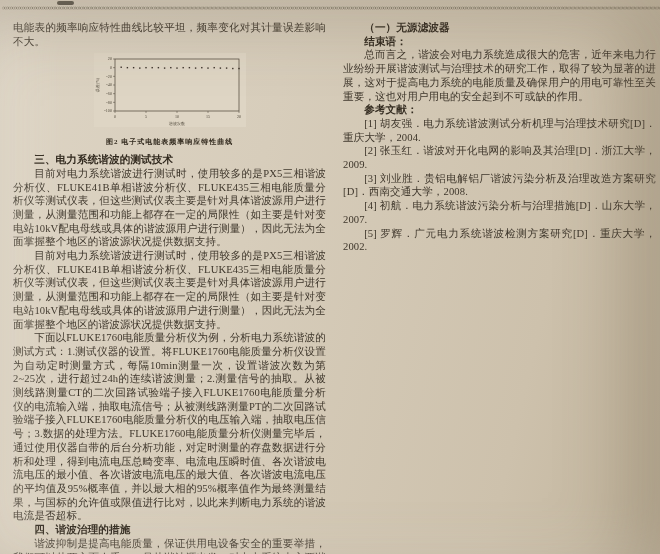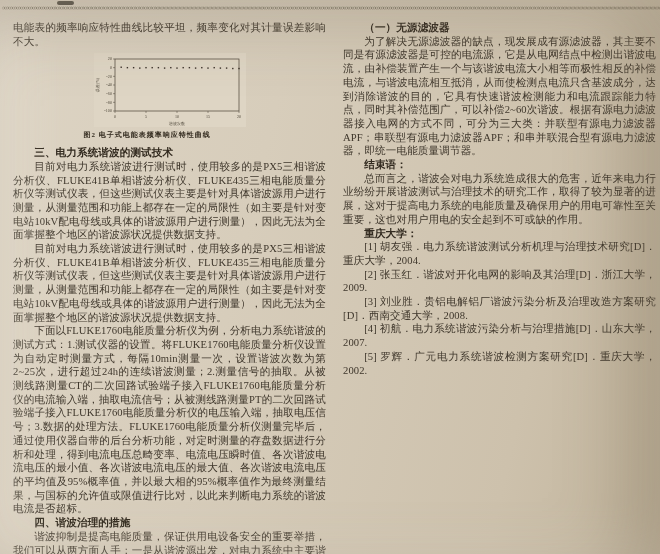--- a/index.html
+++ b/index.html
@@ -33,21 +33,21 @@
     text-align:justify;letter-spacing:.1px;
   }
   .col p{margin:0;text-indent:2em;}
   .col p.no-indent{text-indent:0;}
   .heading{font-weight:bold;color:#30281d;text-indent:2em;margin:0;}
   .subheading{font-weight:bold;color:#332b20;text-indent:2em;margin:0;}
   .figure{width:172px;margin:5px auto 3px;text-align:center;}
   .figure svg{display:block;margin:0 auto;background:#ded5c4;}
   .figcaption{
     font-size:7px;font-weight:bold;letter-spacing:1px;
-    margin-top:2px;color:#322a1e;text-align:left;
+    margin-top:9px;color:#322a1e;text-align:center;
   }
   .refs p{margin:0;text-indent:2em;}
 </style>
 </head>
 <body>
 
 <div class="page">
   <div class="chain">∞∞∞∞∞∞∞∞∞∞∞∞∞∞∞∞∞∞∞∞∞∞∞∞∞∞∞∞∞∞∞∞∞∞∞∞∞∞∞∞∞∞∞∞∞∞∞∞∞∞∞∞∞∞∞∞∞∞∞∞∞∞∞∞∞∞∞∞∞∞∞∞∞∞∞∞∞∞∞∞∞∞∞∞∞∞∞∞∞∞∞∞∞∞∞∞∞∞∞∞∞∞∞∞∞∞∞∞∞∞∞∞∞∞∞∞∞∞∞∞∞∞∞∞∞∞∞∞∞∞∞∞∞∞∞∞∞∞∞∞∞∞∞∞∞∞∞∞∞∞∞∞∞∞∞∞∞∞∞∞∞∞∞∞∞∞∞∞∞∞∞∞∞∞∞∞∞∞∞∞∞∞∞∞∞∞∞∞∞∞∞∞∞∞∞∞∞∞∞∞∞∞∞∞∞∞∞∞∞∞∞∞∞∞∞∞∞∞∞∞∞∞∞∞∞∞∞∞∞∞∞∞∞∞∞∞∞∞∞∞∞∞∞∞∞∞∞∞∞∞∞∞∞∞∞∞∞∞∞∞</div>
   <div class="scan-artifact"></div>
 
@@ -112,24 +112,23 @@
       <p class="heading">三、电力系统谐波的测试技术</p>
       <p>目前对电力系统谐波进行测试时，使用较多的是PX5三相谐波分析仪、FLUKE41B单相谐波分析仪、FLUKE435三相电能质量分析仪等测试仪表，但这些测试仪表主要是针对具体谐波源用户进行测量，从测量范围和功能上都存在一定的局限性（如主要是针对变电站10kV配电母线或具体的谐波源用户进行测量），因此无法为全面掌握整个地区的谐波源状况提供数据支持。</p>
       <p>目前对电力系统谐波进行测试时，使用较多的是PX5三相谐波分析仪、FLUKE41B单相谐波分析仪、FLUKE435三相电能质量分析仪等测试仪表，但这些测试仪表主要是针对具体谐波源用户进行测量，从测量范围和功能上都存在一定的局限性（如主要是针对变电站10kV配电母线或具体的谐波源用户进行测量），因此无法为全面掌握整个地区的谐波源状况提供数据支持。</p>
       <p>下面以FLUKE1760电能质量分析仪为例，分析电力系统谐波的测试方式：1.测试仪器的设置。将FLUKE1760电能质量分析仪设置为自动定时测量方式，每隔10min测量一次，设置谐波次数为第2~25次，进行超过24h的连续谐波测量；2.测量信号的抽取。从被测线路测量CT的二次回路试验端子接入FLUKE1760电能质量分析仪的电流输入端，抽取电流信号；从被测线路测量PT的二次回路试验端子接入FLUKE1760电能质量分析仪的电压输入端，抽取电压信号；3.数据的处理方法。FLUKE1760电能质量分析仪测量完毕后，通过使用仪器自带的后台分析功能，对定时测量的存盘数据进行分析和处理，得到电流电压总畸变率、电流电压瞬时值、各次谐波电流电压的最小值、各次谐波电流电压的最大值、各次谐波电流电压的平均值及95%概率值，并以最大相的95%概率值作为最终测量结果，与国标的允许值或限值进行比对，以此来判断电力系统的谐波电流是否超标。</p>
       <p class="heading">四、谐波治理的措施</p>
       <p>谐波抑制是提高电能质量，保证供用电设备安全的重要举措，我们可以从两方面人手：一是从谐波源出发，对电力系统中主要谐波源的</p>
     </div>
 
     <div class="col">
       <p class="subheading">（一）无源滤波器</p>
-      <p>为了解决无源滤波器的缺点，现发展成有源滤波器，其主要不同是有源滤波器是可控的电流源，它是从电网结点中检测出谐波电流，由补偿装置产生一个与该谐波电流大小相等而极性相反的补偿电流，与谐波电流相互抵消，从而使检测点电流只含基波成分，达到消除谐波的目的，它具有快速谐波检测能力和电流跟踪能力特点，同时其补偿范围广，可以补偿2~60次谐波。根据有源电力滤波器接入电网的方式不同，可分为三大类：并联型有源电力滤波器APF；串联型有源电力滤波器APF；和串并联混合型有源电力滤波器，即统一电能质量调节器。</p>
       <p class="subheading">结束语：</p>
       <p>总而言之，谐波会对电力系统造成很大的危害，近年来电力行业纷纷开展谐波测试与治理技术的研究工作，取得了较为显著的进展，这对于提高电力系统的电能质量及确保用户的用电可靠性至关重要，这也对用户用电的安全起到不可或缺的作用。</p>
-      <p class="subheading">重庆大学：</p>
+      <p class="subheading">参考文献：</p>
       <div class="refs">
         <p>[1] 胡友强．电力系统谐波测试分析机理与治理技术研究[D]．重庆大学，2004.</p>
         <p>[2] 张玉红．谐波对开化电网的影响及其治理[D]．浙江大学，2009.</p>
         <p>[3] 刘业胜．贵铝电解铝厂谐波污染分析及治理改造方案研究[D]．西南交通大学，2008.</p>
         <p>[4] 初航．电力系统谐波污染分析与治理措施[D]．山东大学，2007.</p>
         <p>[5] 罗辉．广元电力系统谐波检测方案研究[D]．重庆大学，2002.</p>
       </div>
     </div>
 
   </div>

